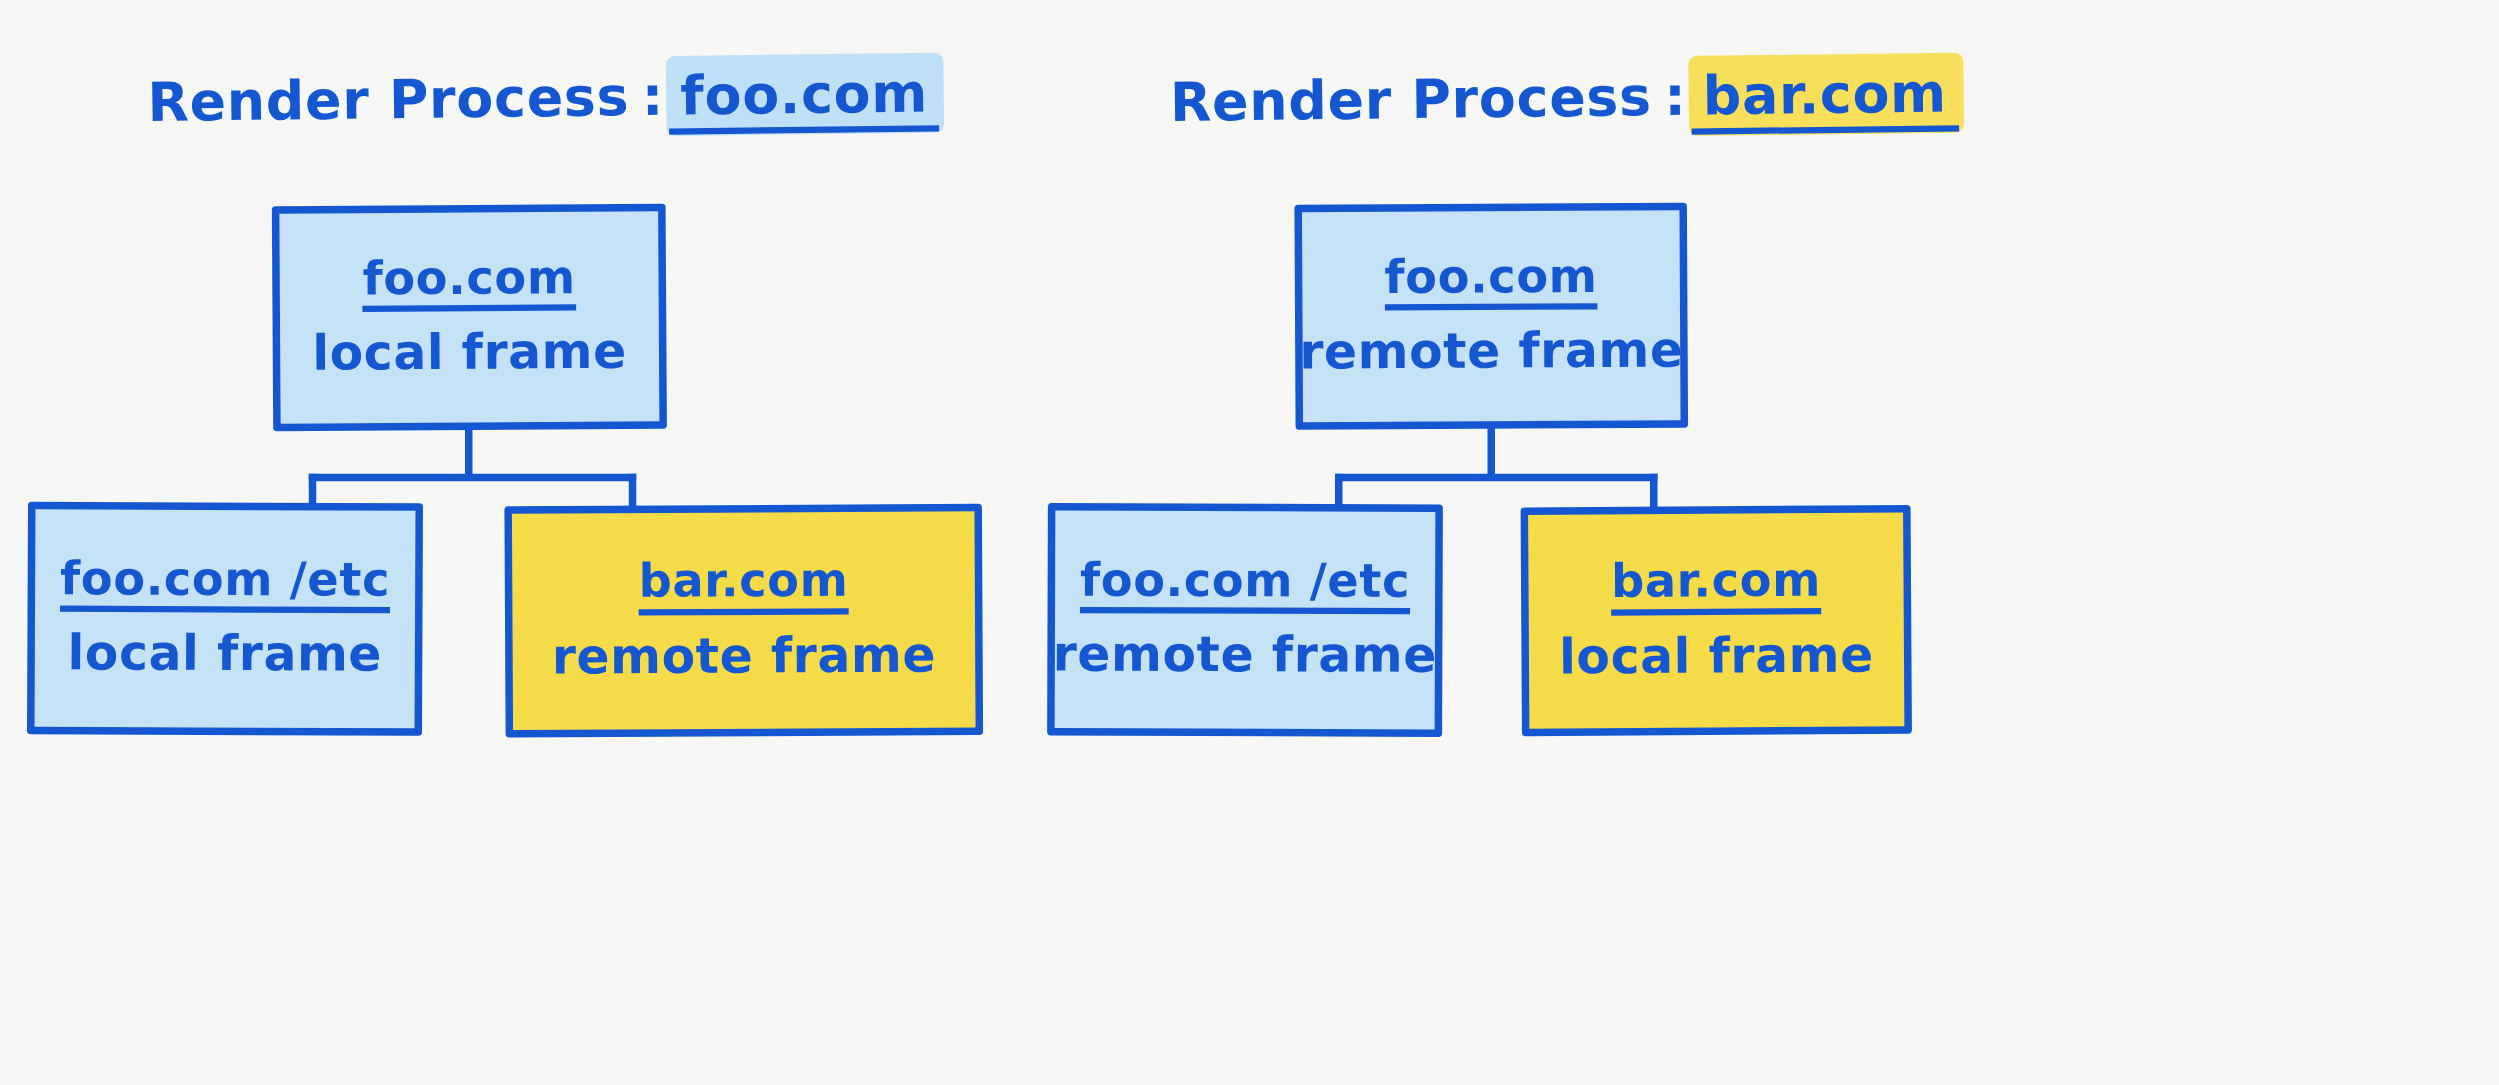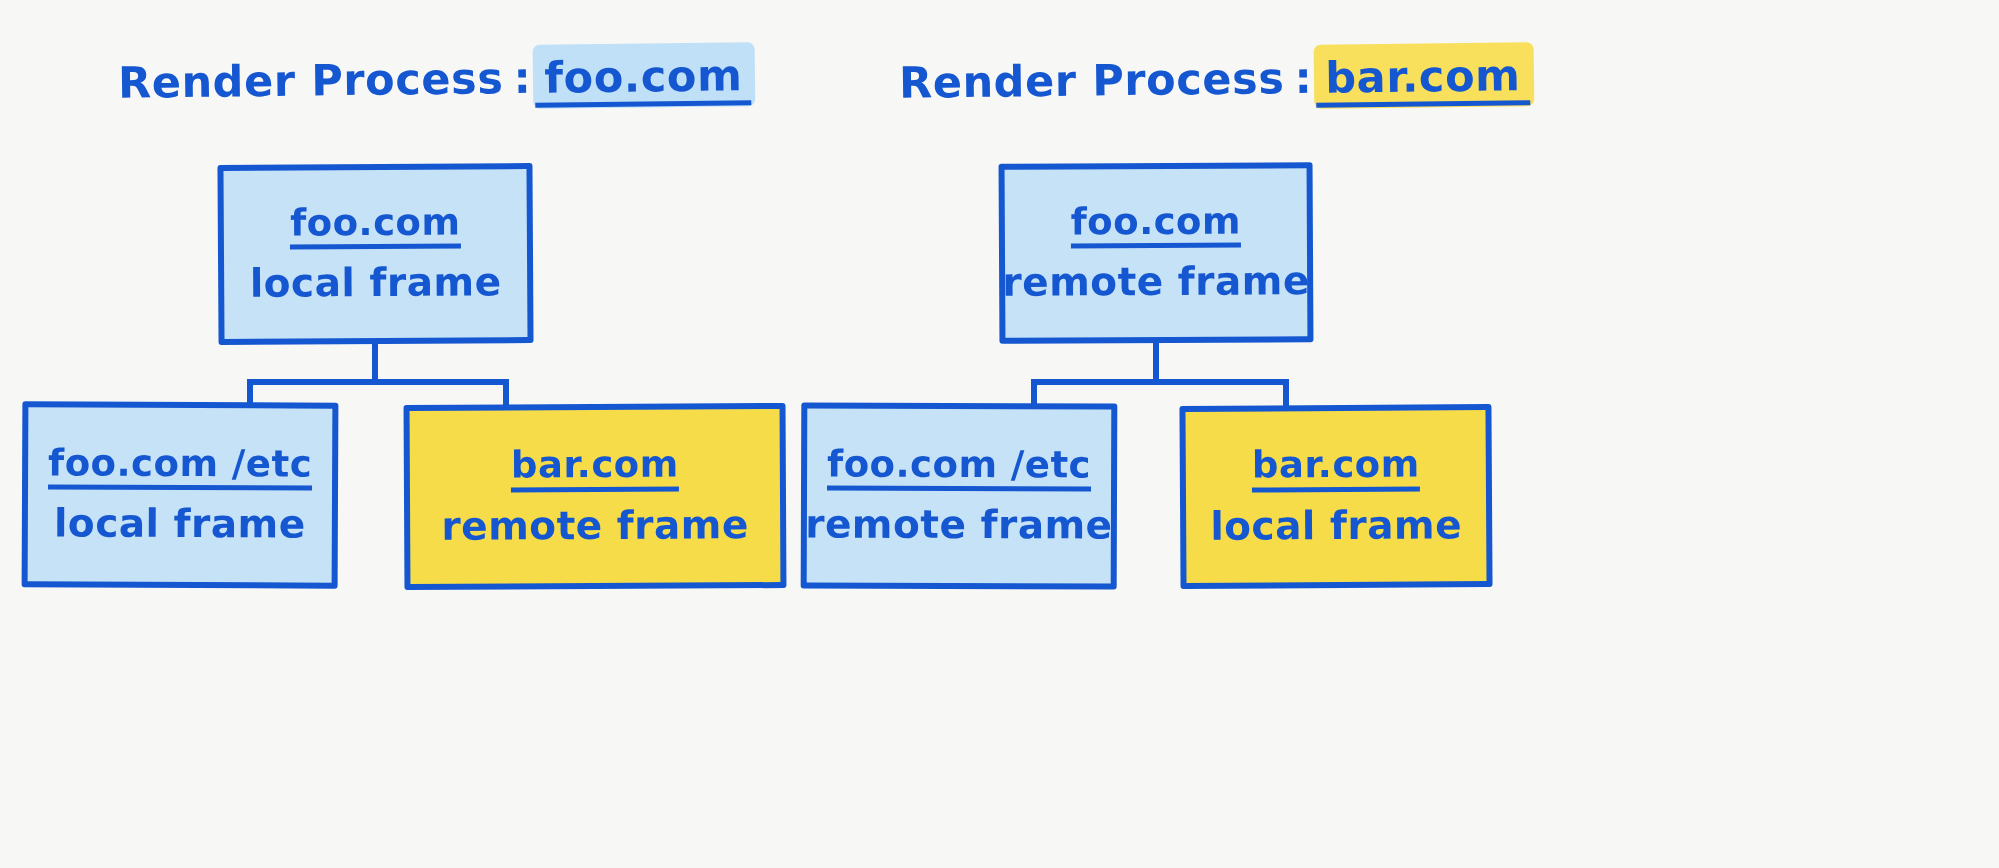--- a/index.html
+++ b/index.html
@@ -22,21 +22,21 @@
     height: 868px;
   }
 
   
   .panel {
     position: absolute;
     top: 0;
     height: 868px;
   }
   #panel-left  { left: 0px;    width: 1000px; }
-  #panel-right { left: 959px; width: 999px; }
+  #panel-right { left: 996px; width: 999px; }
 
   
   .panel-title {
     position: absolute;
     top: 52px;
     white-space: nowrap;
     font-size: 43px;
     font-weight: 700;
     color: #1557d0;
     letter-spacing: 0.6px;

